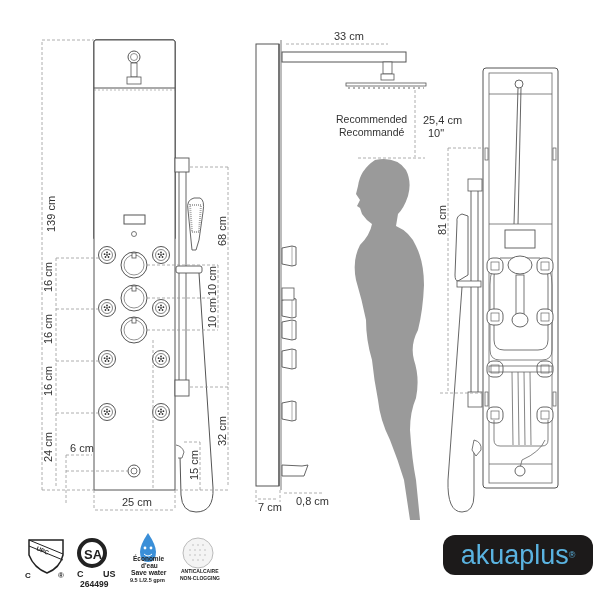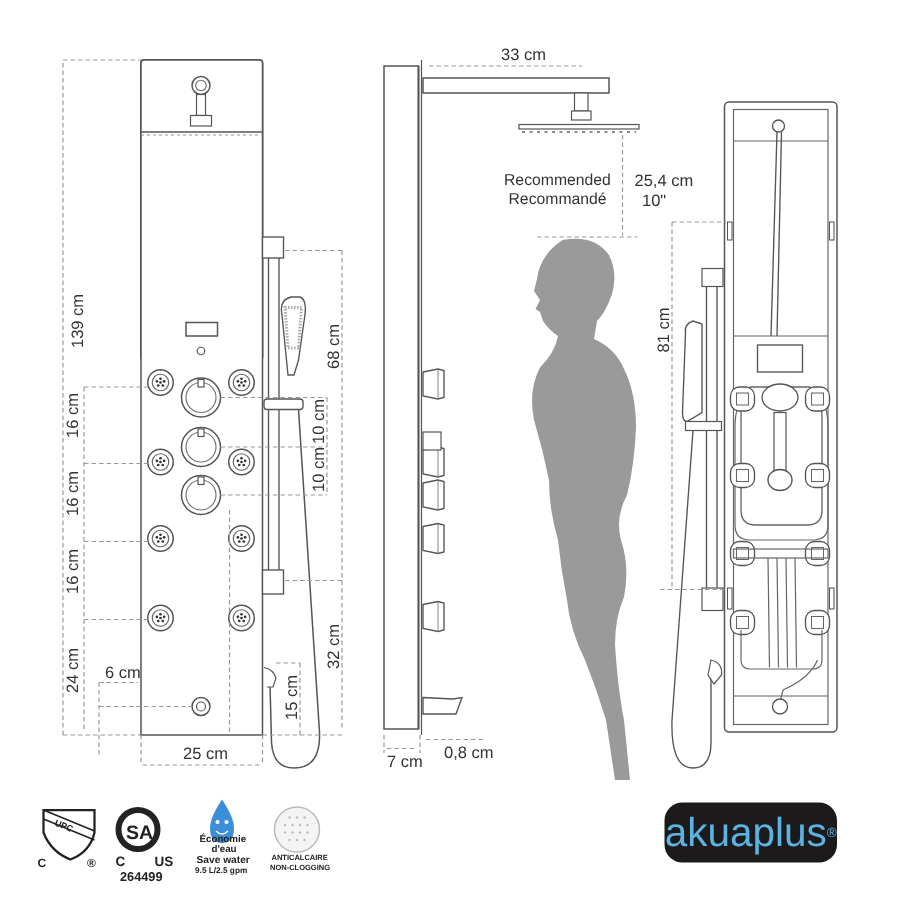--- a/index.html
+++ b/index.html
@@ -5,21 +5,21 @@
   html, body { margin:0; padding:0; background:#ffffff; }
   body { width:600px; height:600px; position:relative; overflow:hidden; font-family:"Liberation Sans", sans-serif; }
   #diagram { position:absolute; left:0; top:0; width:600px; height:600px; }
   .dim { font-family:"Liberation Sans", sans-serif; font-size:11px; fill:#333; }
   .dimv { font-family:"Liberation Sans", sans-serif; font-size:11px; fill:#333; }
   .lbl { font-family:"Liberation Sans", sans-serif; font-size:10.5px; fill:#333; }
   .ln { stroke:#555; stroke-width:1; fill:none; }
   .lnf { stroke:#555; stroke-width:1; fill:#fff; }
   .dash { stroke:#999; stroke-width:0.8; stroke-dasharray:3,2; fill:none; }
   .badge-text { font-family:"Liberation Sans", sans-serif; font-weight:bold; fill:#222; }
-  #logo { position:absolute; left:443px; top:535px; width:115px; height:40px; background:#1c1a1a; border-radius:12px; display:flex; align-items:center; justify-content:center; }
+  #logo { position:absolute; left:443px; top:535px; width:150px; height:40px; background:#1c1a1a; border-radius:12px; display:flex; align-items:center; justify-content:center; }
   #logo span { font-family:"Liberation Sans", sans-serif; font-size:27px; color:#5ab3e0; letter-spacing:0px; }
   #logo sup { font-size:9px; color:#5ab3e0; }
 </style>
 </head>
 <body>
 
 <svg id="diagram" viewBox="0 0 600 600" xmlns="http://www.w3.org/2000/svg">
   <defs>
     <marker id="arr" markerWidth="6" markerHeight="6" refX="3" refY="3" orient="auto">
         <path d="M0,0 L6,3 L0,6 z" fill="#999"></path>

